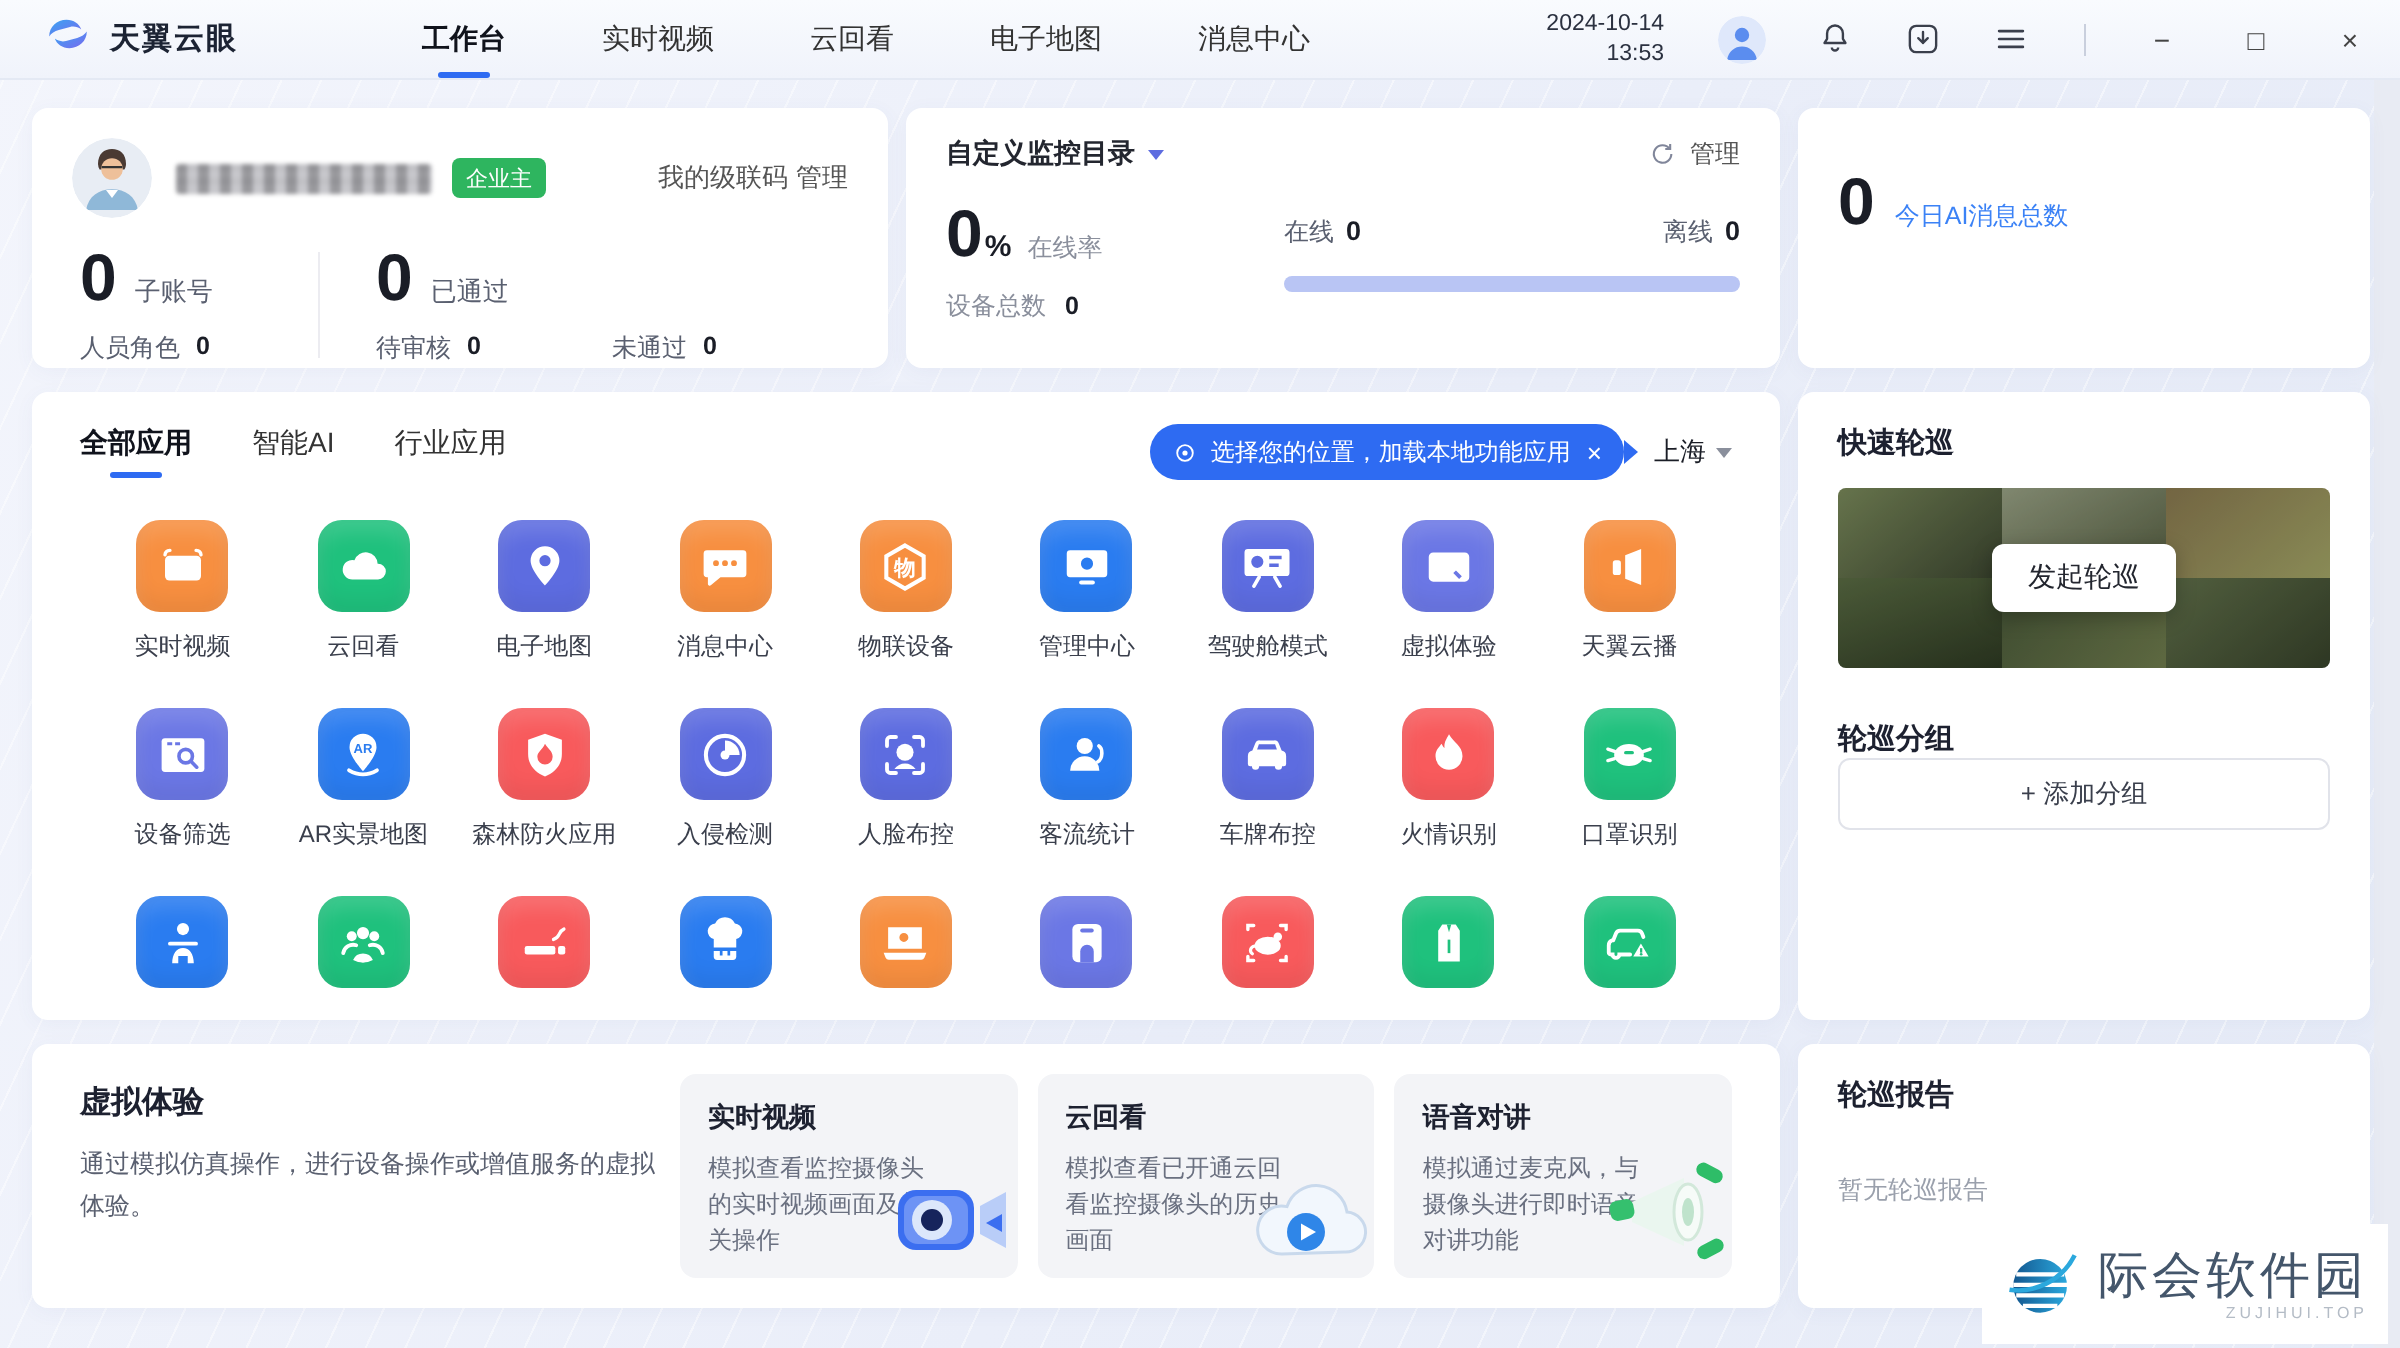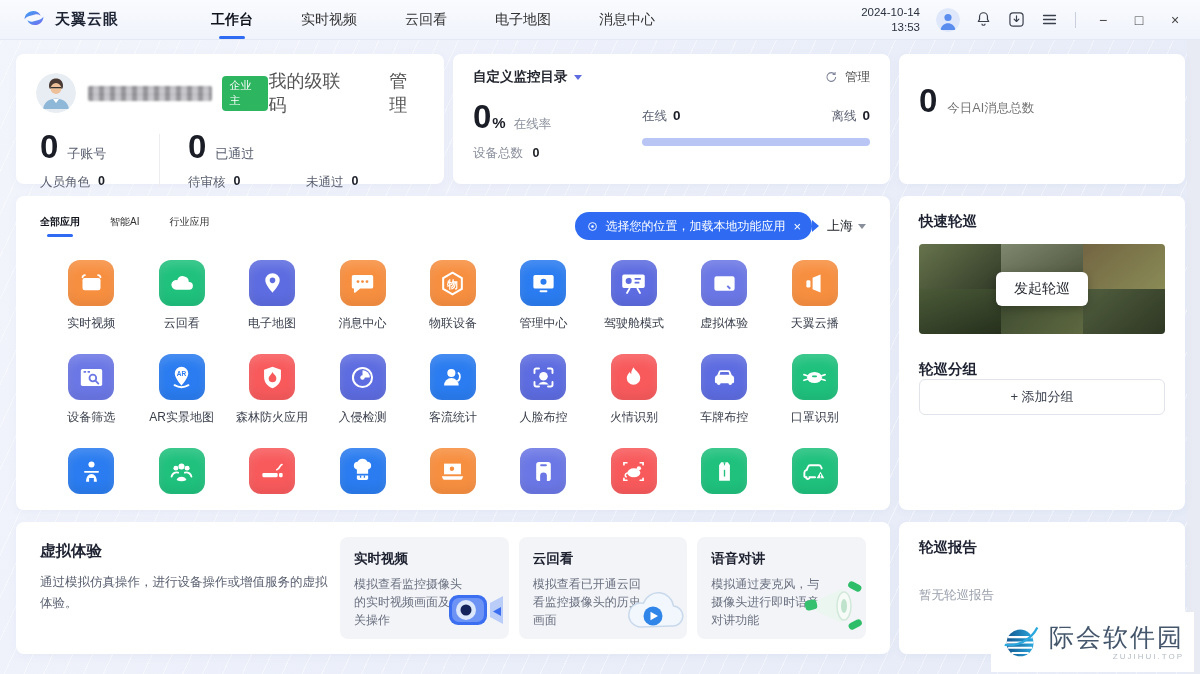--- a/index.html
+++ b/index.html
@@ -23,21 +23,21 @@
   }
   .brand { display:flex; align-items:center; gap:9px; }
   .brand .app-name { font-size:15px; font-weight:700; color:#1c2333; letter-spacing:1px; }
   .mainnav { display:flex; gap:48px; margin-left:92px; }
   .nav-item { font-size:14px; color:#333; cursor:pointer; position:relative; padding:4px 0; }
   .nav-item.active { font-weight:700; color:#10131c; }
   .nav-item.active::after {
     content:""; position:absolute; left:50%; transform:translateX(-50%);
     bottom:-6px; width:26px; height:3px; border-radius:2px; background:#2e6bf2;
   }
-  .topbar-right { margin-left:auto; display:flex; align-items:center; gap:14px; }
+  .topbar-right { margin-left:auto; display:flex; align-items:center; gap:25px; }
   .datetime { text-align:right; font-size:11.5px; color:#2b3140; line-height:1.3; margin-right:2px; }
   .avatar-chip { width:24px; height:24px; border-radius:50%; overflow:hidden; display:inline-flex; cursor:pointer; }
   .tool-icon { width:19px; height:19px; display:inline-flex; cursor:pointer; }
   .tool-icon svg { width:100%; height:100%; }
   .vdiv { width:1px; height:16px; background:#c9cfdd; margin:0 2px; }
   .win-btn { font-size:14px; color:#444; width:22px; text-align:center; cursor:pointer; line-height:22px; }
 
   
   .content { padding:14px 15px 0 16px; display:flex; flex-direction:column; gap:12px; position:relative; z-index:1;}
   .card { background:#fff; border-radius:8px; box-shadow:0 2px 10px rgba(70,90,150,.05); }
@@ -57,21 +57,21 @@
   .p-avatar { width:40px; height:40px; border-radius:50%; overflow:hidden; flex:none; }
   .p-name-blur {
     width:128px; height:15px; margin-left:12px; border-radius:2px;
     background-image:
       linear-gradient(90deg, rgba(140,140,145,.85) 50%, rgba(195,195,200,.85) 50%),
       linear-gradient(rgba(120,120,125,.55) 50%, rgba(205,205,210,.55) 50%);
     background-size:11px 11px, 11px 7px;
     filter: blur(1px);
   }
   .p-badge { margin-left:10px; background:#2eb55f; color:#fff; font-size:11px; padding:2.5px 7px; border-radius:4px; }
-  .p-links { margin-left:auto; display:flex; gap:34px; font-size:18px; color:#555; }
+  .p-links { margin-left:auto; display:flex; gap:4px; font-size:13px; color:#555; }
   .p-links span { cursor:pointer; }
   .profile-stats { display:flex; margin-top:13px; align-items:stretch; }
   .stat-group { display:flex; flex-direction:column; }
   .stat-group.left { width:185px; padding-left:4px; }
   .stat-group.right { flex:1; padding-left:28px; }
   .stat-big { display:flex; align-items:baseline; gap:9px; }
   .stat-big b { font-size:33px; font-weight:700; color:#1a1d26; line-height:1.05; }
   .stat-big span { font-size:13px; color:#5a6070; }
   .stat-sub { margin-top:9px; font-size:12.5px; color:#5a6070; display:flex; gap:8px; }
   .stat-sub b { color:#1a1d26; }
@@ -95,26 +95,26 @@
   .m-total { margin-top:10px; font-size:12.5px; color:#8a8f9c; }
   .m-total b { color:#1a1d26; margin-left:6px; }
   .m-right { margin-left:auto; width:228px; padding-top:8px; }
   .m-right-labels { display:flex; justify-content:space-between; font-size:12.5px; color:#5a6070; }
   .m-right-labels b { color:#1a1d26; font-size:13.5px; margin-left:6px; }
   .m-bar { margin-top:13px; height:8px; border-radius:4px; background:#b9c5f4; }
 
   
   .alarm-count { display:flex; align-items:baseline; gap:10px; margin-top:14px; }
   .alarm-count b { font-size:33px; font-weight:700; color:#1a1d26; }
-  .alarm-count span { font-size:12.5px; color:#737373; }
+  .alarm-count span { font-size:12.5px; color:#3b82f6; }
 
   
   .apps-top { display:flex; align-items:center; padding:0 24px; }
   .apps-tabs { display:flex; gap:30px; }
-  .apps-tab { font-size:10px; color:#333; cursor:pointer; position:relative; padding-bottom:8px; }
+  .apps-tab { font-size:14px; color:#333; cursor:pointer; position:relative; padding-bottom:8px; }
   .apps-tab.active { font-weight:700; color:#10131c; }
   .apps-tab.active::after { content:""; position:absolute; left:50%; transform:translateX(-50%); bottom:0; width:26px; height:3px; border-radius:2px; background:#2e6bf2; }
   .loc-area { margin-left:auto; display:flex; align-items:center; }
   .loc-pill { background:#2e6bf2; color:#fff; font-size:12px; height:28px; border-radius:15px; display:flex; align-items:center; gap:6px; padding:0 11px; }
   .loc-pill svg { width:13px; height:13px; }
   .loc-close { cursor:pointer; font-size:13px; margin-left:2px; }
   .tip-arrow { width:0; height:0; border-left:7px solid #2e6bf2; border-top:6px solid transparent; border-bottom:6px solid transparent; margin-right:8px; }
   .loc-select { display:flex; align-items:center; gap:5px; font-size:13px; color:#1a1d26; cursor:pointer; }
   .loc-caret { width:0; height:0; border-left:4px solid transparent; border-right:4px solid transparent; border-top:5px solid #8a8f9c; }
   .apps-grid { margin-top:20px; }
@@ -472,55 +472,55 @@
                 <span class="app-tile" style="background: rgb(93, 108, 224);">
                   <svg viewBox="0 0 24 24">
                     <circle cx="12" cy="12" r="8.5" fill="none" stroke="#fff" stroke-width="1.8"></circle>
                     <path d="M12 12V5.5A6.5 6.5 0 0 1 18.5 12z" fill="#fff"></path>
                     <circle cx="12" cy="12" r="2" fill="#fff"></circle>
                   </svg>
                 </span>
                 <div class="app-label">入侵检测</div>
               </div>
               <div class="app-cell">
+                <span class="app-tile" style="background: rgb(93, 108, 224);">
+                  <svg viewBox="0 0 24 24">
+                    <path d="M4 8V5.5A1.5 1.5 0 0 1 5.5 4H8M16 4h2.5A1.5 1.5 0 0 1 20 5.5V8M20 16v2.5a1.5 1.5 0 0 1-1.5 1.5H16M8 20H5.5A1.5 1.5 0 0 1 4 18.5V16" fill="none" stroke="#fff" stroke-width="1.7" stroke-linecap="round"></path>
+                    <circle cx="12" cy="10.8" r="3.8" fill="#fff"></circle>
+                    <path d="M7.3 18.2a5.8 5.8 0 0 1 9.4 0z" fill="#fff"></path>
+                  </svg>
+                </span>
+                <div class="app-label">人脸布控</div>
+              </div>
+              <div class="app-cell">
                 <span class="app-tile" style="background: rgb(42, 124, 240);">
                   <svg viewBox="0 0 24 24">
                     <circle cx="11" cy="8" r="3.6" fill="#fff"></circle>
                     <path d="M4.5 19a6.5 6.5 0 0 1 13 0z" fill="#fff"></path>
                     <path d="M17.3 8c1.8 1.2 1.8 5.6-.5 7" stroke="#fff" stroke-width="1.6" fill="none" stroke-linecap="round"></path>
                   </svg>
                 </span>
                 <div class="app-label">客流统计</div>
               </div>
               <div class="app-cell">
                 <span class="app-tile" style="background: rgb(93, 108, 224);">
                   <svg viewBox="0 0 24 24">
-                    <path d="M4 8V5.5A1.5 1.5 0 0 1 5.5 4H8M16 4h2.5A1.5 1.5 0 0 1 20 5.5V8M20 16v2.5a1.5 1.5 0 0 1-1.5 1.5H16M8 20H5.5A1.5 1.5 0 0 1 4 18.5V16" fill="none" stroke="#fff" stroke-width="1.7" stroke-linecap="round"></path>
-                    <circle cx="12" cy="10.8" r="3.8" fill="#fff"></circle>
-                    <path d="M7.3 18.2a5.8 5.8 0 0 1 9.4 0z" fill="#fff"></path>
-                  </svg>
-                </span>
-                <div class="app-label">人脸布控</div>
-              </div>
-              <div class="app-cell">
-                <span class="app-tile" style="background: rgb(248, 90, 92);">
-                  <svg viewBox="0 0 24 24">
-                    <path d="M12 2.8c1.8 3.6 6 5 6 9.7a6 6 0 0 1-12 0c0-2.6 1.5-3.9 2.7-5.5.5 1.2 1.3 1.9 1.3 1.9C9.7 6.3 11 4.7 12 2.8z" fill="#fff"></path>
-                  </svg>
-                </span>
-                <div class="app-label">火情识别</div>
-              </div>
-              <div class="app-cell">
-                <span class="app-tile" style="background: rgb(93, 108, 224);">
-                  <svg viewBox="0 0 24 24">
                     <path d="M5.5 10l1.3-3.2A2 2 0 0 1 8.7 5.5h6.6a2 2 0 0 1 1.9 1.3L18.5 10a2.5 2.5 0 0 1 2 2.4v3.6a1 1 0 0 1-1 1h-.8a1.6 1.6 0 0 1-3.2 0H8.5a1.6 1.6 0 0 1-3.2 0h-.8a1 1 0 0 1-1-1v-3.6a2.5 2.5 0 0 1 2-2.4z" fill="#fff"></path>
                     <path d="M7.6 9.6h8.8l-.8-2.4H8.4z" fill="#5d6ce0"></path>
                   </svg>
                 </span>
                 <div class="app-label">车牌布控</div>
+              </div>
+              <div class="app-cell">
+                <span class="app-tile" style="background: rgb(248, 90, 92);">
+                  <svg viewBox="0 0 24 24">
+                    <path d="M12 2.8c1.8 3.6 6 5 6 9.7a6 6 0 0 1-12 0c0-2.6 1.5-3.9 2.7-5.5.5 1.2 1.3 1.9 1.3 1.9C9.7 6.3 11 4.7 12 2.8z" fill="#fff"></path>
+                  </svg>
+                </span>
+                <div class="app-label">火情识别</div>
               </div>
               <div class="app-cell">
                 <span class="app-tile" style="background: rgb(31, 193, 125);">
                   <svg viewBox="0 0 24 24">
                     <ellipse cx="12" cy="12" rx="6.6" ry="4.9" fill="#fff"></ellipse>
                     <path d="M5.6 10.4l-3-1M5.6 13.6l-3 .9M18.4 10.4l3-1M18.4 13.6l3 .9" stroke="#fff" stroke-width="1.5" stroke-linecap="round"></path>
                     <rect x="9.8" y="10.2" width="4.4" height="1.5" rx=".75" fill="#1fc17d"></rect>
                   </svg>
                 </span>
                 <div class="app-label">口罩识别</div>

